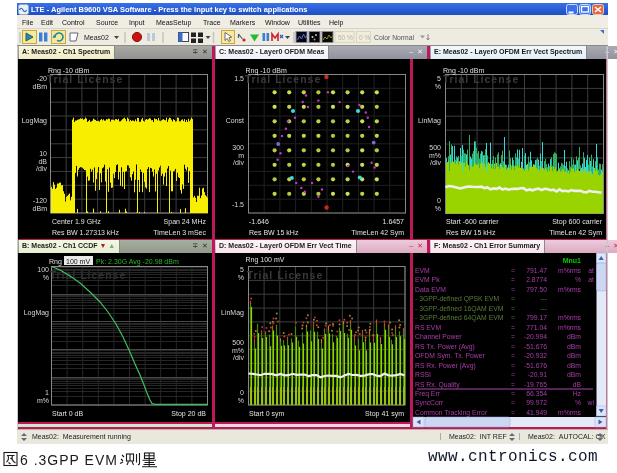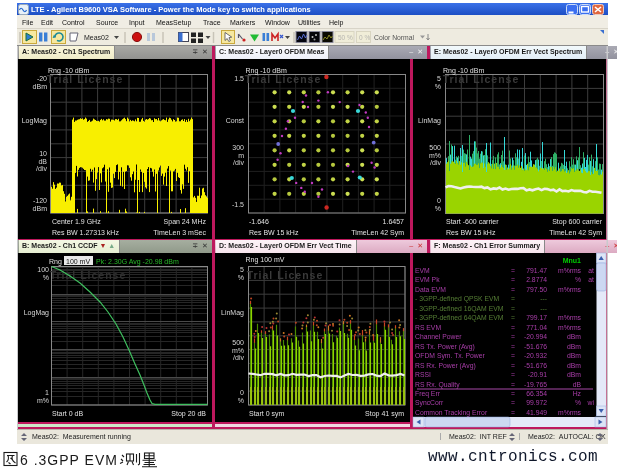--- a/index.html
+++ b/index.html
@@ -15,21 +15,21 @@
 .tab{position:absolute;left:1px;top:0px;height:13px;padding:2px 4px 0 3px;white-space:nowrap;border-right:1px solid #888;}
 .hic{position:absolute;top:2px;right:3px;font-size:7px;color:#555;font-weight:normal;letter-spacing:1px;}
 </style></head>
 <body>
 <div id="win">
  <div id="titlebar">
    <svg width="11" height="11" style="position:absolute;left:1px;top:0.5px">
         <rect x="0.5" y="0.5" width="10" height="10" rx="2" fill="#e8f0f8" stroke="#9ab"></rect>
         <path d="M1.5 6 Q3 2.5 5 6 T8.5 6" stroke="#2266cc" fill="none" stroke-width="1.2"></path>
       </svg>
-   <span class="t">LTE - Agilent B9600 VSA Software - Power the Mode key to switch applications</span>
+   <span class="t">LTE - Agilent B9600 VSA Software - Press the Input key to switch applications</span>
    <svg width="40" height="13" style="position:absolute;right:2px;top:0.5px">
      <rect x="0.5" y="0.5" width="11" height="10" rx="2" fill="#3b6ff0" stroke="#cdddf8"></rect>
         <rect x="2.5" y="7.5" width="5" height="2" fill="#fff"></rect>
      <rect x="13.5" y="0.5" width="11" height="10" rx="2" fill="#3b6ff0" stroke="#cdddf8"></rect>
         <rect x="15.5" y="2.5" width="7" height="5.5" fill="none" stroke="#fff" stroke-width="1.4"></rect>
      <rect x="26.5" y="0.5" width="11" height="10" rx="2" fill="#e06740" stroke="#f0c8b8"></rect>
         <path d="M29 3 l6 5 M35 3 l-6 5" stroke="#fff" stroke-width="1.6"></path>
    </svg>
  </div>
  <div id="menubar">

